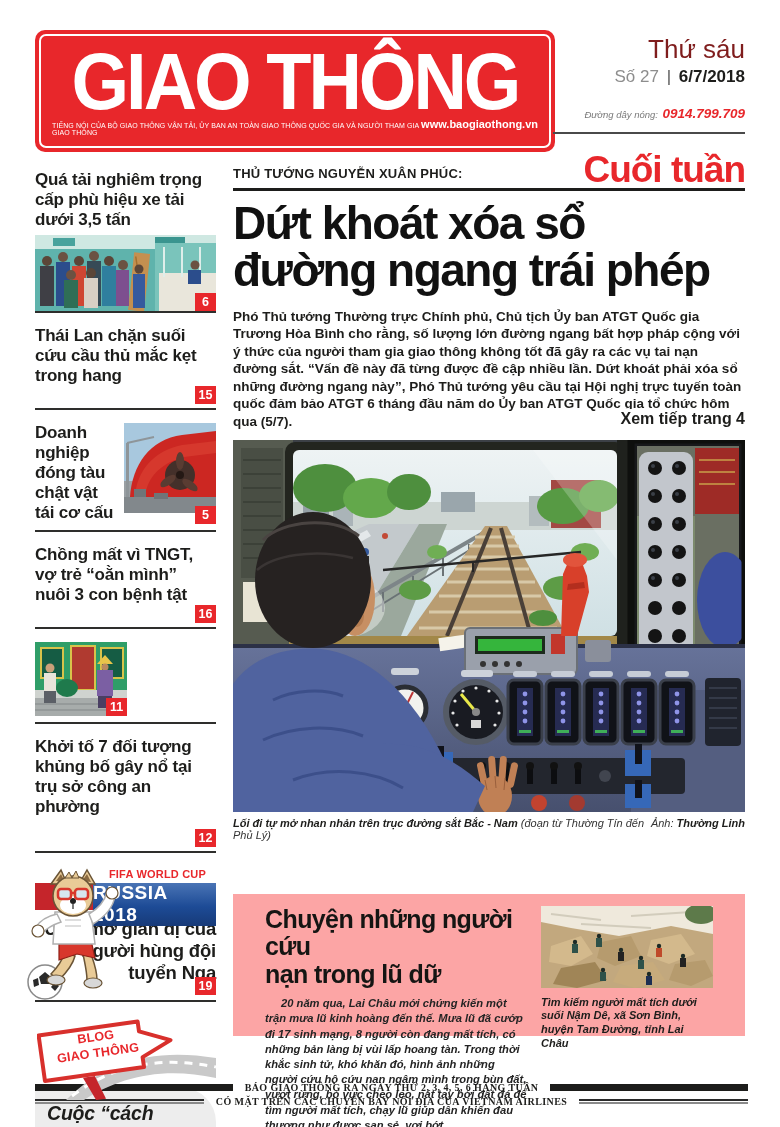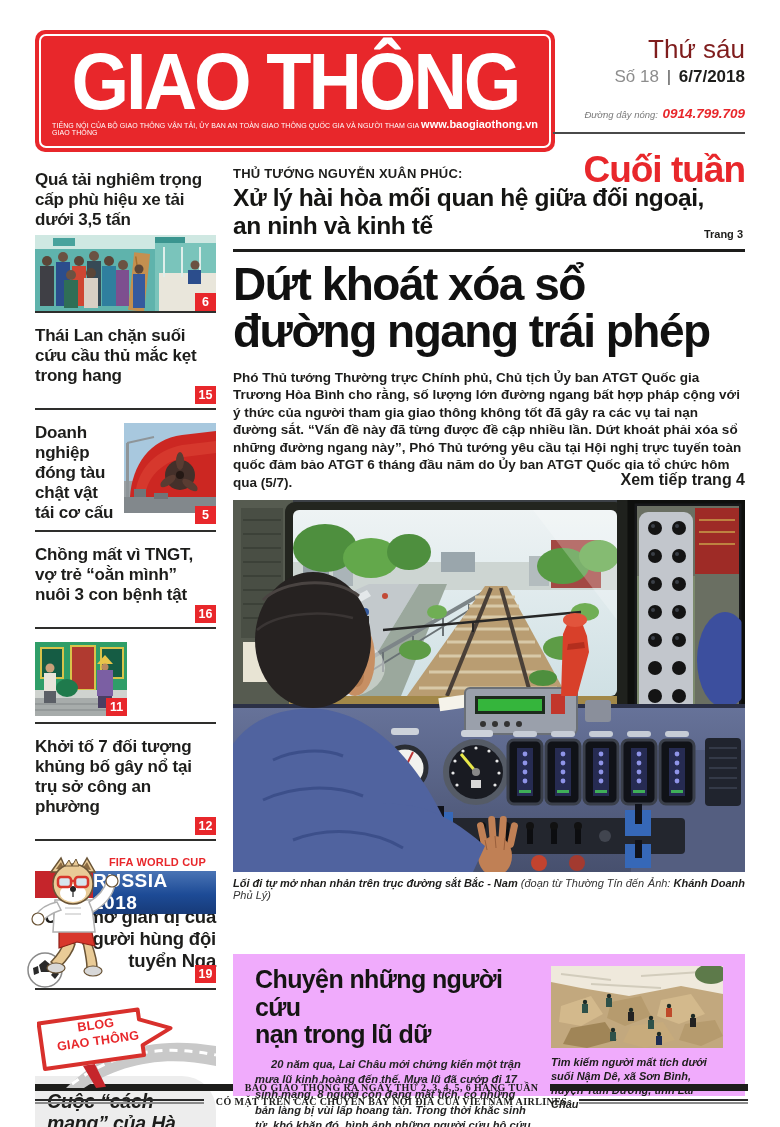--- a/index.html
+++ b/index.html
@@ -87,21 +87,21 @@
                   line-height:1.3; color:#1d1d1b; padding-right:0; }
   .cont-ref { position:absolute; right:0; bottom:1px; font-size:16px; font-weight:700; background:inherit; }
   .lead-photo { margin-top:9px; line-height:0; }
   .lead-caption { margin-top:5px; display:flex; justify-content:space-between; font-size:11px; }
   .capt-main { font-weight:700; font-style:italic; }
   .capt-note { font-style:italic; color:#333; font-weight:400; }
   .capt-credit { font-style:italic; color:#333; white-space:nowrap; }
   .capt-credit b { font-weight:700; color:#1d1d1b; }
 
   
-  .flood { margin-top:53px; background:#f0abfc; padding:12px 22px 10px; display:flex; gap:13px; height:142px; }
+  .flood { margin-top:53px; background:#fca5a5; padding:12px 32px 10px; display:flex; gap:13px; height:142px; }
   .flood-left { flex:1; position:relative; }
   .flood-title { font-size:25px; font-weight:700; line-height:1.1; letter-spacing:-.6px; color:#151513; }
   .flood-body { position:relative; margin-top:8px; font-style:italic; font-weight:600;
                 font-size:11.2px; line-height:1.36; color:#242424; text-indent:16px; }
   .flood-right { width:172px; flex:none; }
   .flood-caption { margin-top:4px; font-size:11px; font-weight:700; font-style:italic; line-height:1.25; }
 
   
   .footer { position:absolute; left:35px; right:32px; top:1082px; font-family:"Liberation Serif", serif; }
   .f-line { display:flex; align-items:center; gap:12px; }
@@ -120,21 +120,21 @@
     <div class="logo-title">GIAO THÔNG</div>
     <div class="logo-bottom">
       <span class="logo-tagline">TIẾNG NÓI CỦA BỘ GIAO THÔNG VẬN TẢI, ỦY BAN AN TOÀN GIAO THÔNG QUỐC GIA VÀ NGƯỜI THAM GIA GIAO THÔNG</span>
       <span class="logo-site">www.baogiaothong.vn</span>
     </div>
   </div>
 
   <div class="mast-right">
     <div class="mast-day">Thứ sáu</div>
     <div class="mast-issueline">
-      <span class="mast-issue">Số 18</span>
+      <span class="mast-issue">Số 27</span>
       <span class="mast-sep">|</span>
       <span class="mast-date">6/7/2018</span>
     </div>
     <div class="mast-hotline">
       <span class="hotline-label">Đường dây nóng:</span>
       <span class="hotline-number">0914.799.709</span>
     </div>
     <div class="mast-edition">Cuối tuần</div>
   </div>
 
@@ -241,21 +241,21 @@
             <path d="M62,22 L78,22 L70,13 Z" fill="#e8c54a"></path>
             <circle cx="70" cy="25" r="3.5" fill="#b98a60"></circle>
             <rect x="62" y="28" width="16" height="26" fill="#7b5fa3"></rect>
             <rect x="63" y="54" width="14" height="12" fill="#4a3f63"></rect>
           </svg>
           <div class="badge">11</div>
         </div>
       </div>
     </div>
 
-    <div class="sb-item" style="padding-bottom:22px;">
+    <div class="sb-item" style="padding-bottom:34px;">
       <div class="sb-title">Khởi tố 7 đối tượng khủng bố gây nổ tại trụ sở công an phường</div>
       <div class="badge badge-inline">12</div>
     </div>
 
     <div class="wc">
       <div class="wc-mascot">
         <svg width="96" height="134" viewBox="0 0 96 134">
 
           <circle cx="20" cy="114" r="17" fill="#fff" stroke="#8a8a8a" stroke-width="1.5"></circle>
           <polygon points="20,104 26,109 24,116 16,116 14,109" fill="#2a2a2a"></polygon>
@@ -323,24 +323,20 @@
       </div>
       <div class="blog-card">
         <div class="blog-title">Cuộc “cách mạng” của Hà Nội gây tranh cãi</div>
 
       </div>
     </div>
   </div>
 
   <div class="main">
     <div class="kicker">THỦ TƯỚNG NGUYỄN XUÂN PHÚC:</div>
-    <div class="topstory">
-      <div class="topstory-title">Xử lý hài hòa mối quan hệ giữa đối ngoại, an ninh và kinh tế</div>
-      <div class="topstory-page">Trang 3</div>
-    </div>
     <div class="main-rule"></div>
 
     <div class="lead-title">
       <div>Dứt khoát xóa sổ</div>
       <div>đường ngang trái phép</div>
     </div>
 
     <div class="lead-summary">
       <span>Phó Thủ tướng Thường trực Chính phủ, Chủ tịch Ủy ban ATGT Quốc gia Trương Hòa Bình cho rằng, số lượng lớn đường ngang bất hợp pháp cộng với ý thức của người tham gia giao thông không tốt đã gây ra các vụ tai nạn đường sắt. “Vấn đề này đã từng được đề cập nhiều lần. Dứt khoát phải xóa sổ những đường ngang này”, Phó Thủ tướng yêu cầu tại Hội nghị trực tuyến toàn quốc đảm bảo ATGT 6 tháng đầu năm do Ủy ban ATGT Quốc gia tổ chức hôm qua (5/7).</span>
       <span class="cont-ref" style="background:#fff; padding-left:6px;">Xem tiếp trang 4</span>
@@ -653,21 +649,21 @@
       </svg>
     </div>
 
     <div class="lead-caption">
       <div>
         <span class="capt-main">Lối đi tự mở nhan nhản trên trục đường sắt Bắc - Nam</span>
         <span class="capt-note">(đoạn từ Thường Tín đến Phủ Lý)</span>
       </div>
       <div class="capt-credit">
         <span>Ảnh:</span>
-        <b>Khánh Doanh</b>
+        <b>Thường Linh</b>
       </div>
     </div>
 
     <div class="flood">
       <div class="flood-left">
         <div class="flood-title">
           <div>Chuyện những người cứu</div>
           <div>nạn trong lũ dữ</div>
         </div>
         <div class="flood-body">

